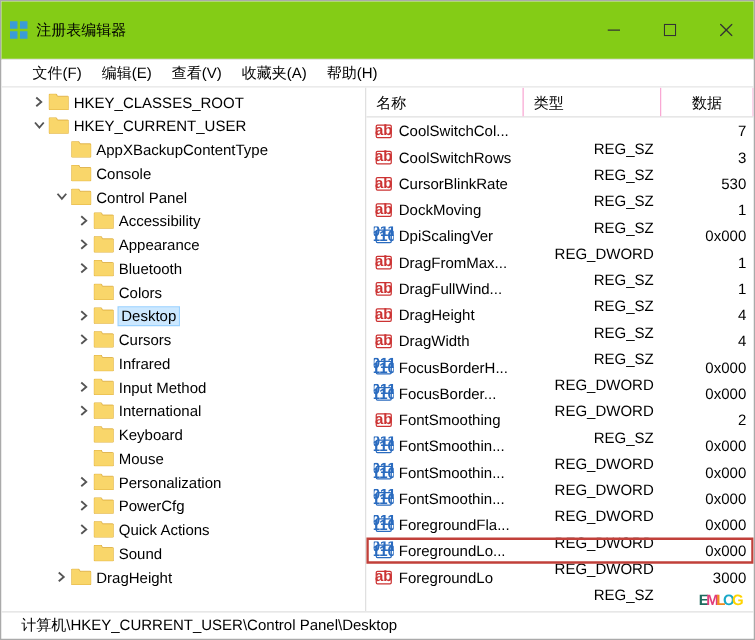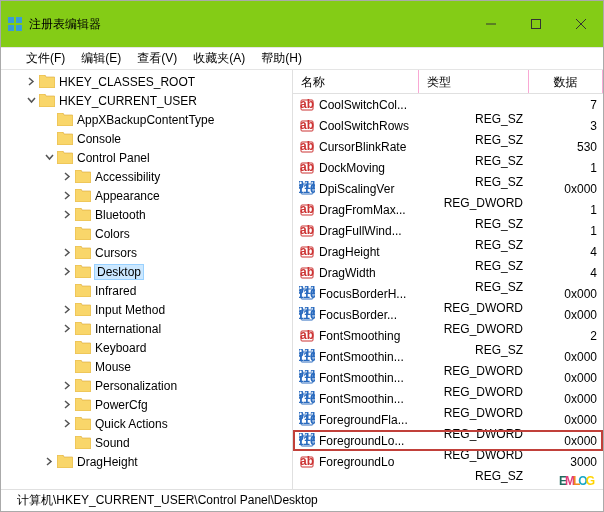--- a/index.html
+++ b/index.html
@@ -202,43 +202,43 @@
         <span class="tree-toggle none">
           <svg viewBox="0 0 9 9">
             <polyline points="2,1 6,4.5 2,8"></polyline>
           </svg>
         </span>
         <span class="folder-icon"><svg viewBox="0 0 16 13">
             <path d="M0 2 L0 12 Q0 13 1 13 L15 13 Q16 13 16 12 L16 3 Q16 2 15 2 L7 2 L6 0 L1 0 Q0 0 0 1 Z" fill="#f9d66a" stroke="#d8a534" stroke-width="0.6"></path>
           </svg></span>
         <span class="tree-label">Colors</span>
       </div>
+      <div class="tree-row sel">
+        <span class="tree-indent" style="width: 56px;"></span>
+        <span class="tree-toggle ">
+          <svg viewBox="0 0 9 9">
+            <polyline points="2,1 6,4.5 2,8"></polyline>
+          </svg>
+        </span>
+        <span class="folder-icon"><svg viewBox="0 0 16 13">
+            <path d="M0 2 L0 12 Q0 13 1 13 L15 13 Q16 13 16 12 L16 3 Q16 2 15 2 L7 2 L6 0 L1 0 Q0 0 0 1 Z" fill="#f9d66a" stroke="#d8a534" stroke-width="0.6"></path>
+          </svg></span>
+        <span class="tree-label">Desktop</span>
+      </div>
       <div class="tree-row">
         <span class="tree-indent" style="width: 56px;"></span>
         <span class="tree-toggle ">
           <svg viewBox="0 0 9 9">
             <polyline points="2,1 6,4.5 2,8"></polyline>
           </svg>
         </span>
         <span class="folder-icon"><svg viewBox="0 0 16 13">
             <path d="M0 2 L0 12 Q0 13 1 13 L15 13 Q16 13 16 12 L16 3 Q16 2 15 2 L7 2 L6 0 L1 0 Q0 0 0 1 Z" fill="#f9d66a" stroke="#d8a534" stroke-width="0.6"></path>
           </svg></span>
         <span class="tree-label">Cursors</span>
-      </div>
-      <div class="tree-row sel">
-        <span class="tree-indent" style="width: 56px;"></span>
-        <span class="tree-toggle ">
-          <svg viewBox="0 0 9 9">
-            <polyline points="2,1 6,4.5 2,8"></polyline>
-          </svg>
-        </span>
-        <span class="folder-icon"><svg viewBox="0 0 16 13">
-            <path d="M0 2 L0 12 Q0 13 1 13 L15 13 Q16 13 16 12 L16 3 Q16 2 15 2 L7 2 L6 0 L1 0 Q0 0 0 1 Z" fill="#f9d66a" stroke="#d8a534" stroke-width="0.6"></path>
-          </svg></span>
-        <span class="tree-label">Desktop</span>
       </div>
       <div class="tree-row">
         <span class="tree-indent" style="width: 56px;"></span>
         <span class="tree-toggle none">
           <svg viewBox="0 0 9 9">
             <polyline points="2,1 6,4.5 2,8"></polyline>
           </svg>
         </span>
         <span class="folder-icon"><svg viewBox="0 0 16 13">
             <path d="M0 2 L0 12 Q0 13 1 13 L15 13 Q16 13 16 12 L16 3 Q16 2 15 2 L7 2 L6 0 L1 0 Q0 0 0 1 Z" fill="#f9d66a" stroke="#d8a534" stroke-width="0.6"></path>

